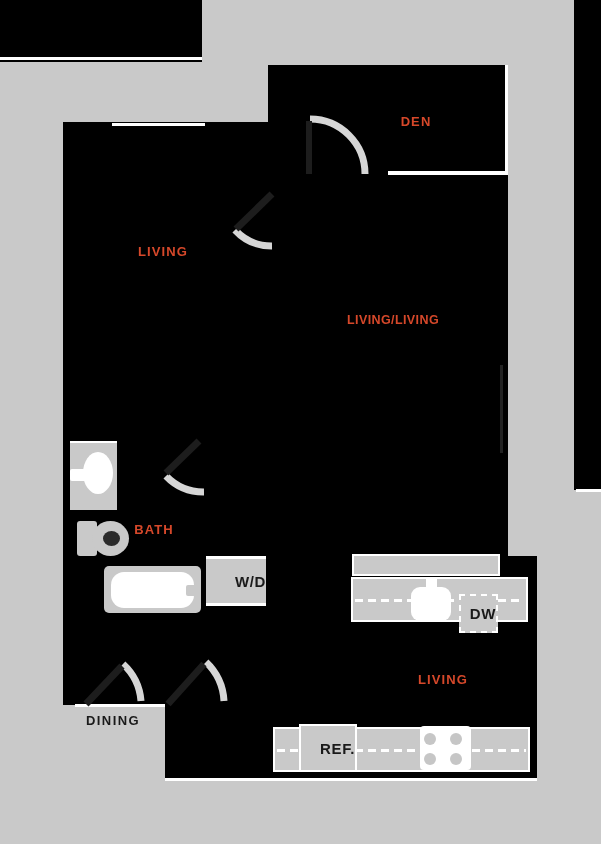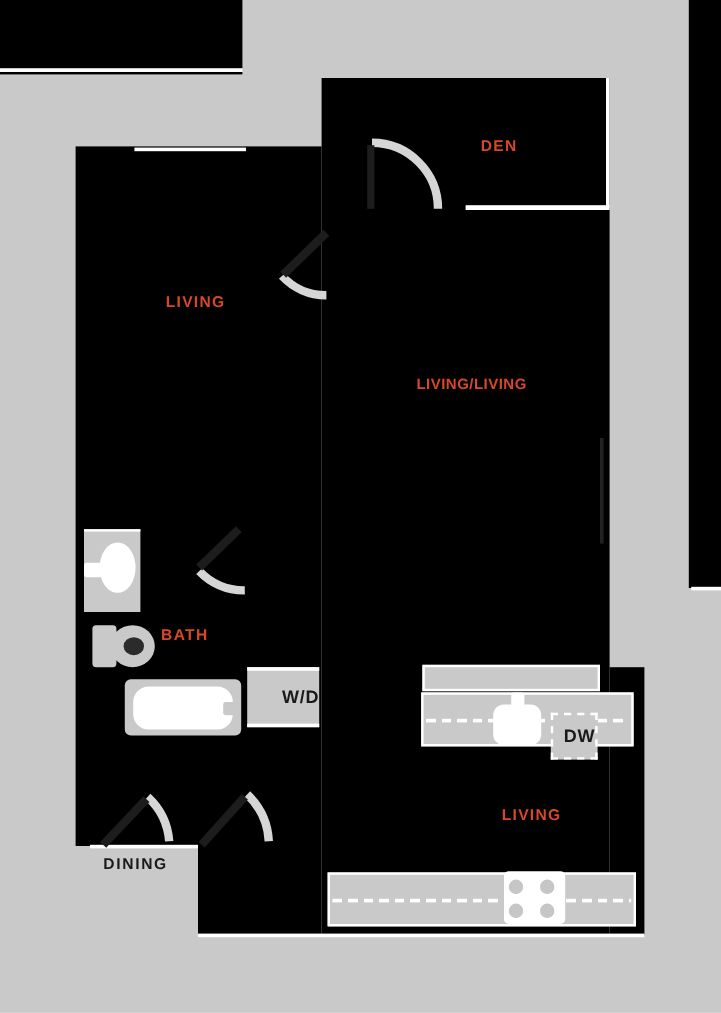--- a/index.html
+++ b/index.html
@@ -93,20 +93,23 @@
   <div class="abs fixture" style="left:352px;top:554px;width:144px;height:18px;border:2px solid #fff;"></div>
   <div class="abs fixture" style="left:351px;top:577px;width:173px;height:41px;border:2px solid #fff;"></div>
   <div class="abs dash-h" style="left:355px;top:599px;width:168px;height:3px;"></div>
   <div class="abs whitefix" style="left:426px;top:577px;width:11px;height:14px;border-radius:2px;"></div>
   <div class="abs whitefix" style="left:411px;top:587px;width:40px;height:34px;border-radius:9px;"></div>
   <div class="abs fixture boxlabel" style="left:459px;top:594px;width:35px;height:35px;border:2px dashed #fff;">
     <span>DW</span>
   </div>
   <div class="abs fixture" style="left:273px;top:727px;width:253px;height:41px;border:2px solid #fff;"></div>
   <div class="abs dash-h" style="left:277px;top:749px;width:249px;height:3px;"></div>
+  <div class="abs fixture boxlabel" style="left:299px;top:724px;width:54px;height:44px;border:2px solid #fff;">
+    <span>REF.</span>
+  </div>
   <div class="abs whitefix" style="left:420px;top:726px;width:51px;height:44px;border-radius:4px;"></div>
   <div class="abs ellipse" style="left:424px;top:733px;width:12px;height:12px;background:#c6c6c6;"></div>
   <div class="abs ellipse" style="left:450px;top:733px;width:12px;height:12px;background:#c6c6c6;"></div>
   <div class="abs ellipse" style="left:424px;top:753px;width:12px;height:12px;background:#c6c6c6;"></div>
   <div class="abs ellipse" style="left:450px;top:753px;width:12px;height:12px;background:#c6c6c6;"></div>
 
   <div class="rlabel" style="left:416px;top:121px;">DEN</div>
   <div class="rlabel" style="left:163px;top:251px;">LIVING</div>
   <div class="rlabel long" style="left:393px;top:320px;">LIVING/LIVING</div>
   <div class="rlabel" style="left:154px;top:529px;">BATH</div>

